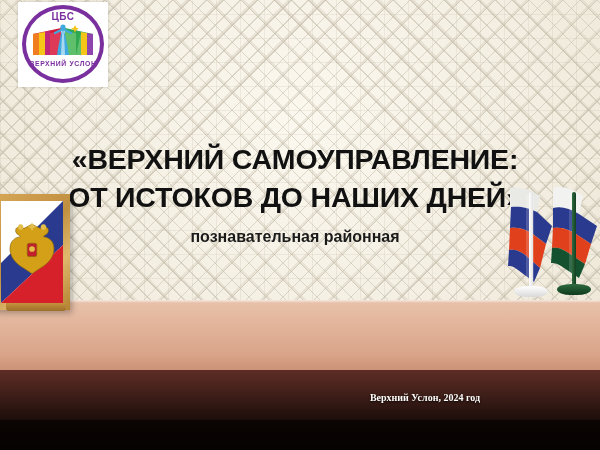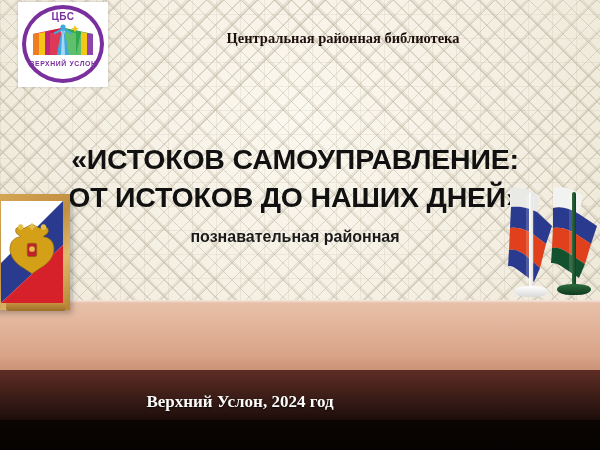--- a/index.html
+++ b/index.html
@@ -161,24 +161,24 @@
     font-weight: 700;
     font-size: 16px;
     color: #1a1a1a;
   }
 
   
   .footer {
     position: absolute;
     left: 0; top: 392px;
     width: 480px;
-    text-align: center;
+    text-align: right;
     font-family: "Liberation Serif", serif;
     font-weight: 700;
-    font-size: 17px;
+    font-size: 10px;
     color: #fdfcfa;
     text-shadow: 0 1px 2px rgba(0,0,0,0.85);
   }
 
   
   .frame {
     position: absolute;
     left: -6px; top: 194px;
     width: 76px; height: 116px;
     background: linear-gradient(135deg, #d7a758 0%, #c08f3f 45%, #e0b96d 70%, #b2822f 100%);
@@ -246,25 +246,24 @@
         <path d="M32 3 C31 10 30.5 18 30 31 L34 31 C33.5 18 33 10 32 3 Z" fill="#ffffff" opacity="0.55"></path>
         <circle cx="32" cy="3" r="2.6" fill="#3fa9e0"></circle>
         <path d="M24 9 L32 5 L40 9" stroke="#3fa9e0" stroke-width="2.2" fill="none" stroke-linecap="round"></path>
         <path d="M44 1 l1.2 2.6 2.6 1.2 -2.6 1.2 -1.2 2.6 -1.2 -2.6 -2.6 -1.2 2.6 -1.2 Z" fill="#f5c518"></path>
       </svg>
     </div>
     <div class="logo-bottom-text">ВЕРХНИЙ УСЛОН</div>
   </div>
 
   <div class="header-block">
-    <div>Центральная районная библиотека</div>
   </div>
 
   <div class="title-block">
-    <span class="title-line">«ИСТОКОВ САМОУПРАВЛЕНИЕ:</span>
+    <span class="title-line">«ВЕРХНИЙ САМОУПРАВЛЕНИЕ:</span>
     <span class="title-line">ОТ ИСТОКОВ ДО НАШИХ ДНЕЙ»</span>
   </div>
 
   <div class="subtitle">познавательная районная</div>
 
   <div class="frame">
     <div class="frame-inner">
       <svg viewBox="0 0 62 102" width="100%" height="100%" preserveAspectRatio="none" xmlns="http://www.w3.org/2000/svg">
         <rect width="62" height="102" fill="#ffffff"></rect>
         <polygon points="0,0 62,0 0,62" fill="#ffffff"></polygon>

